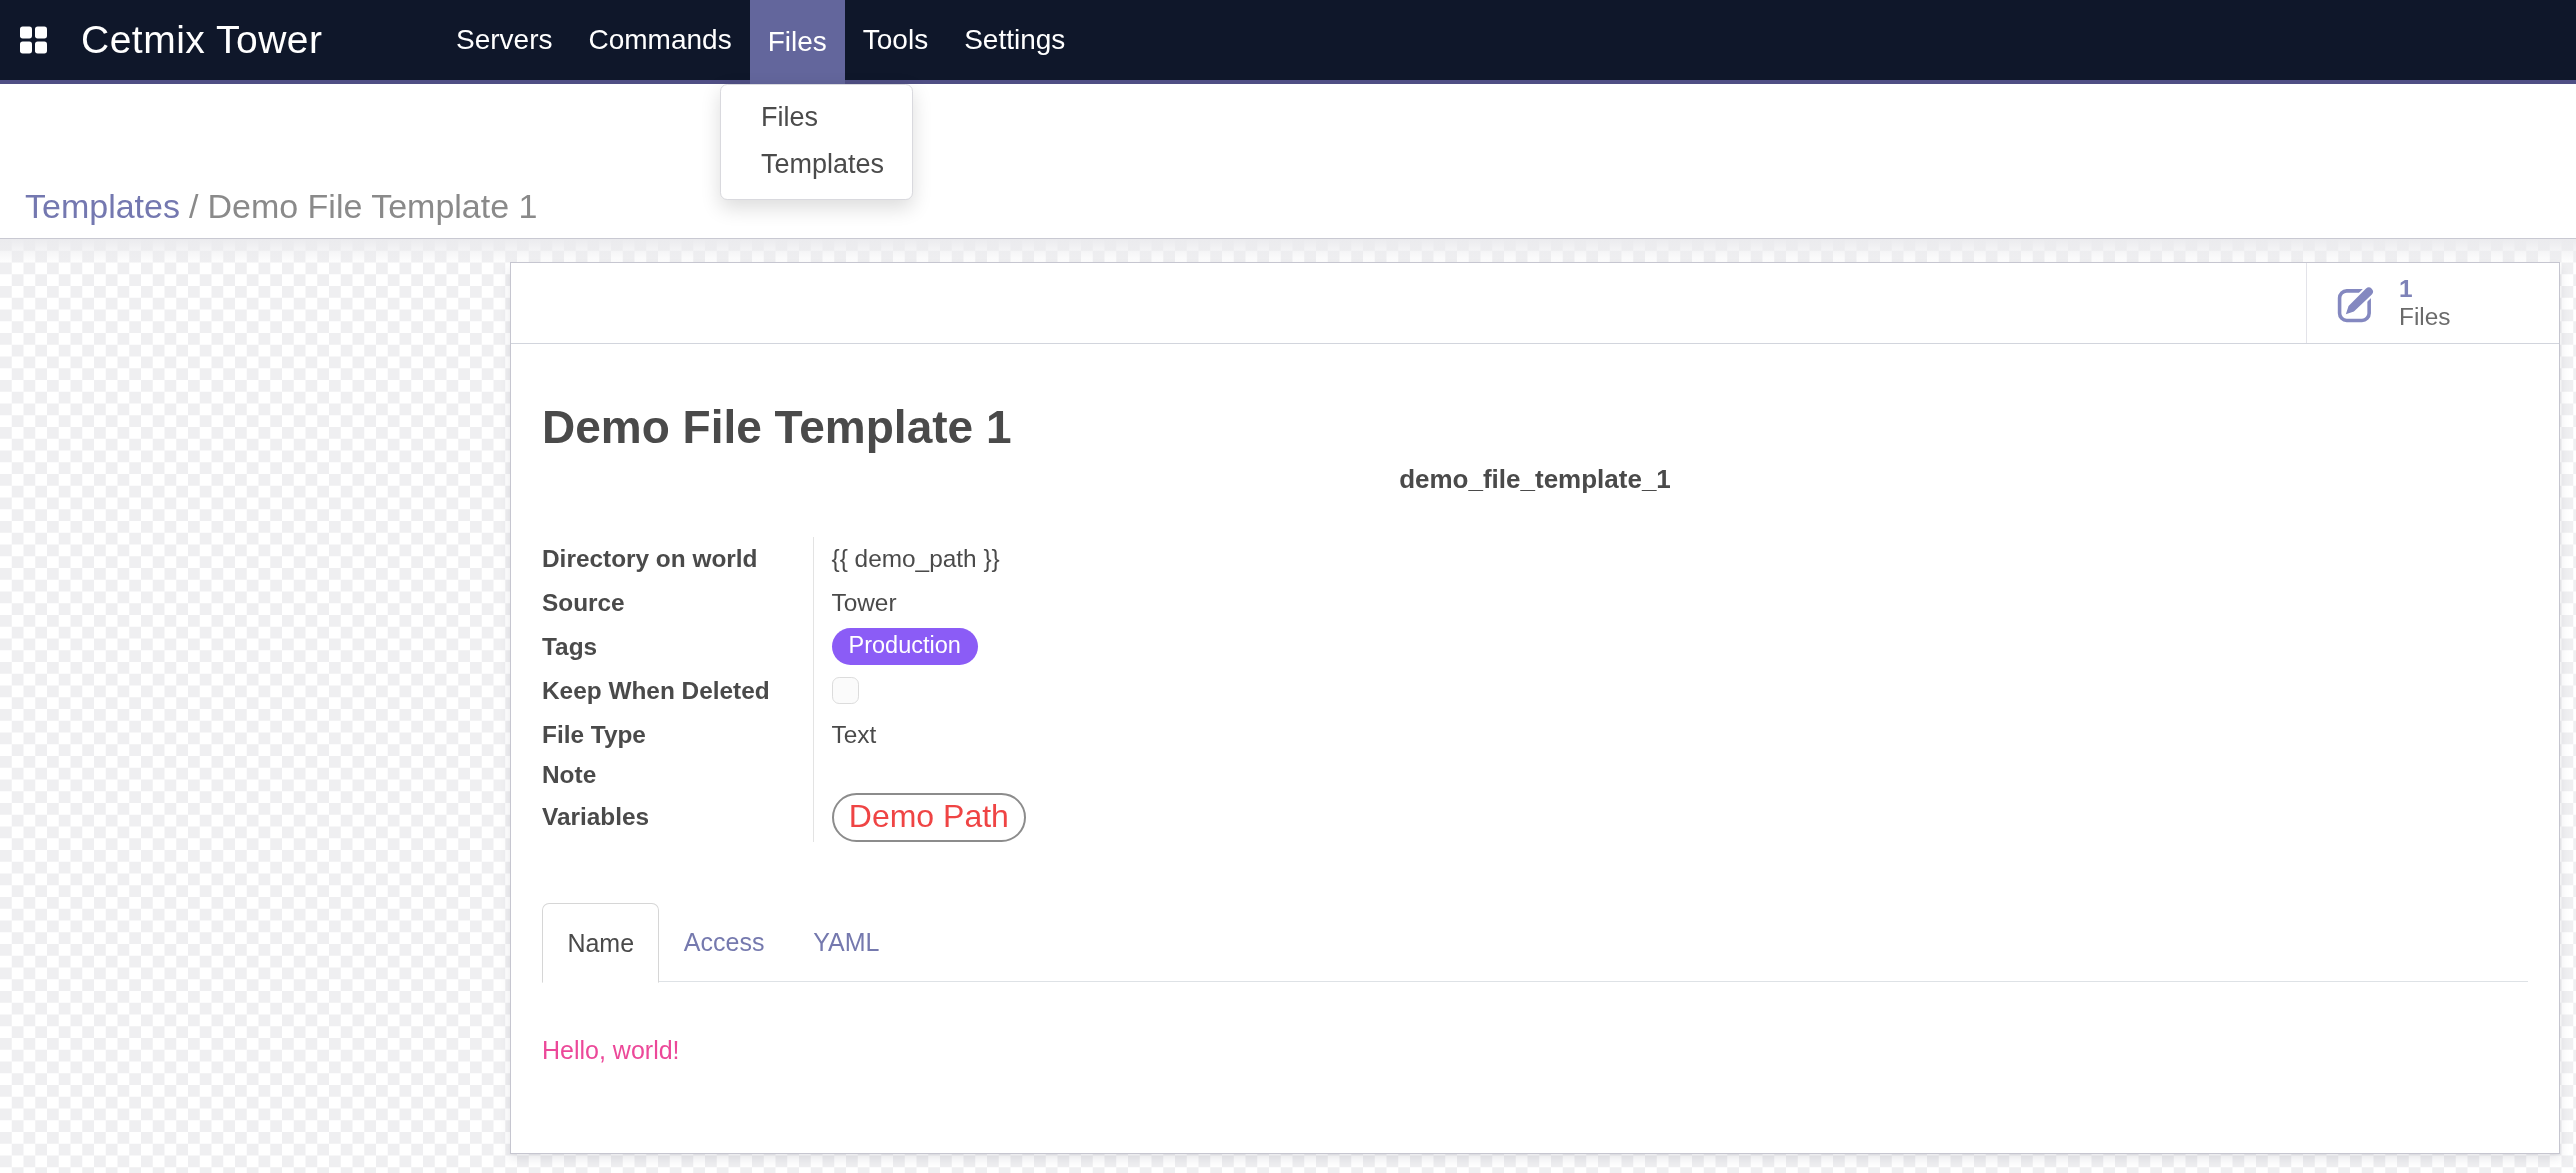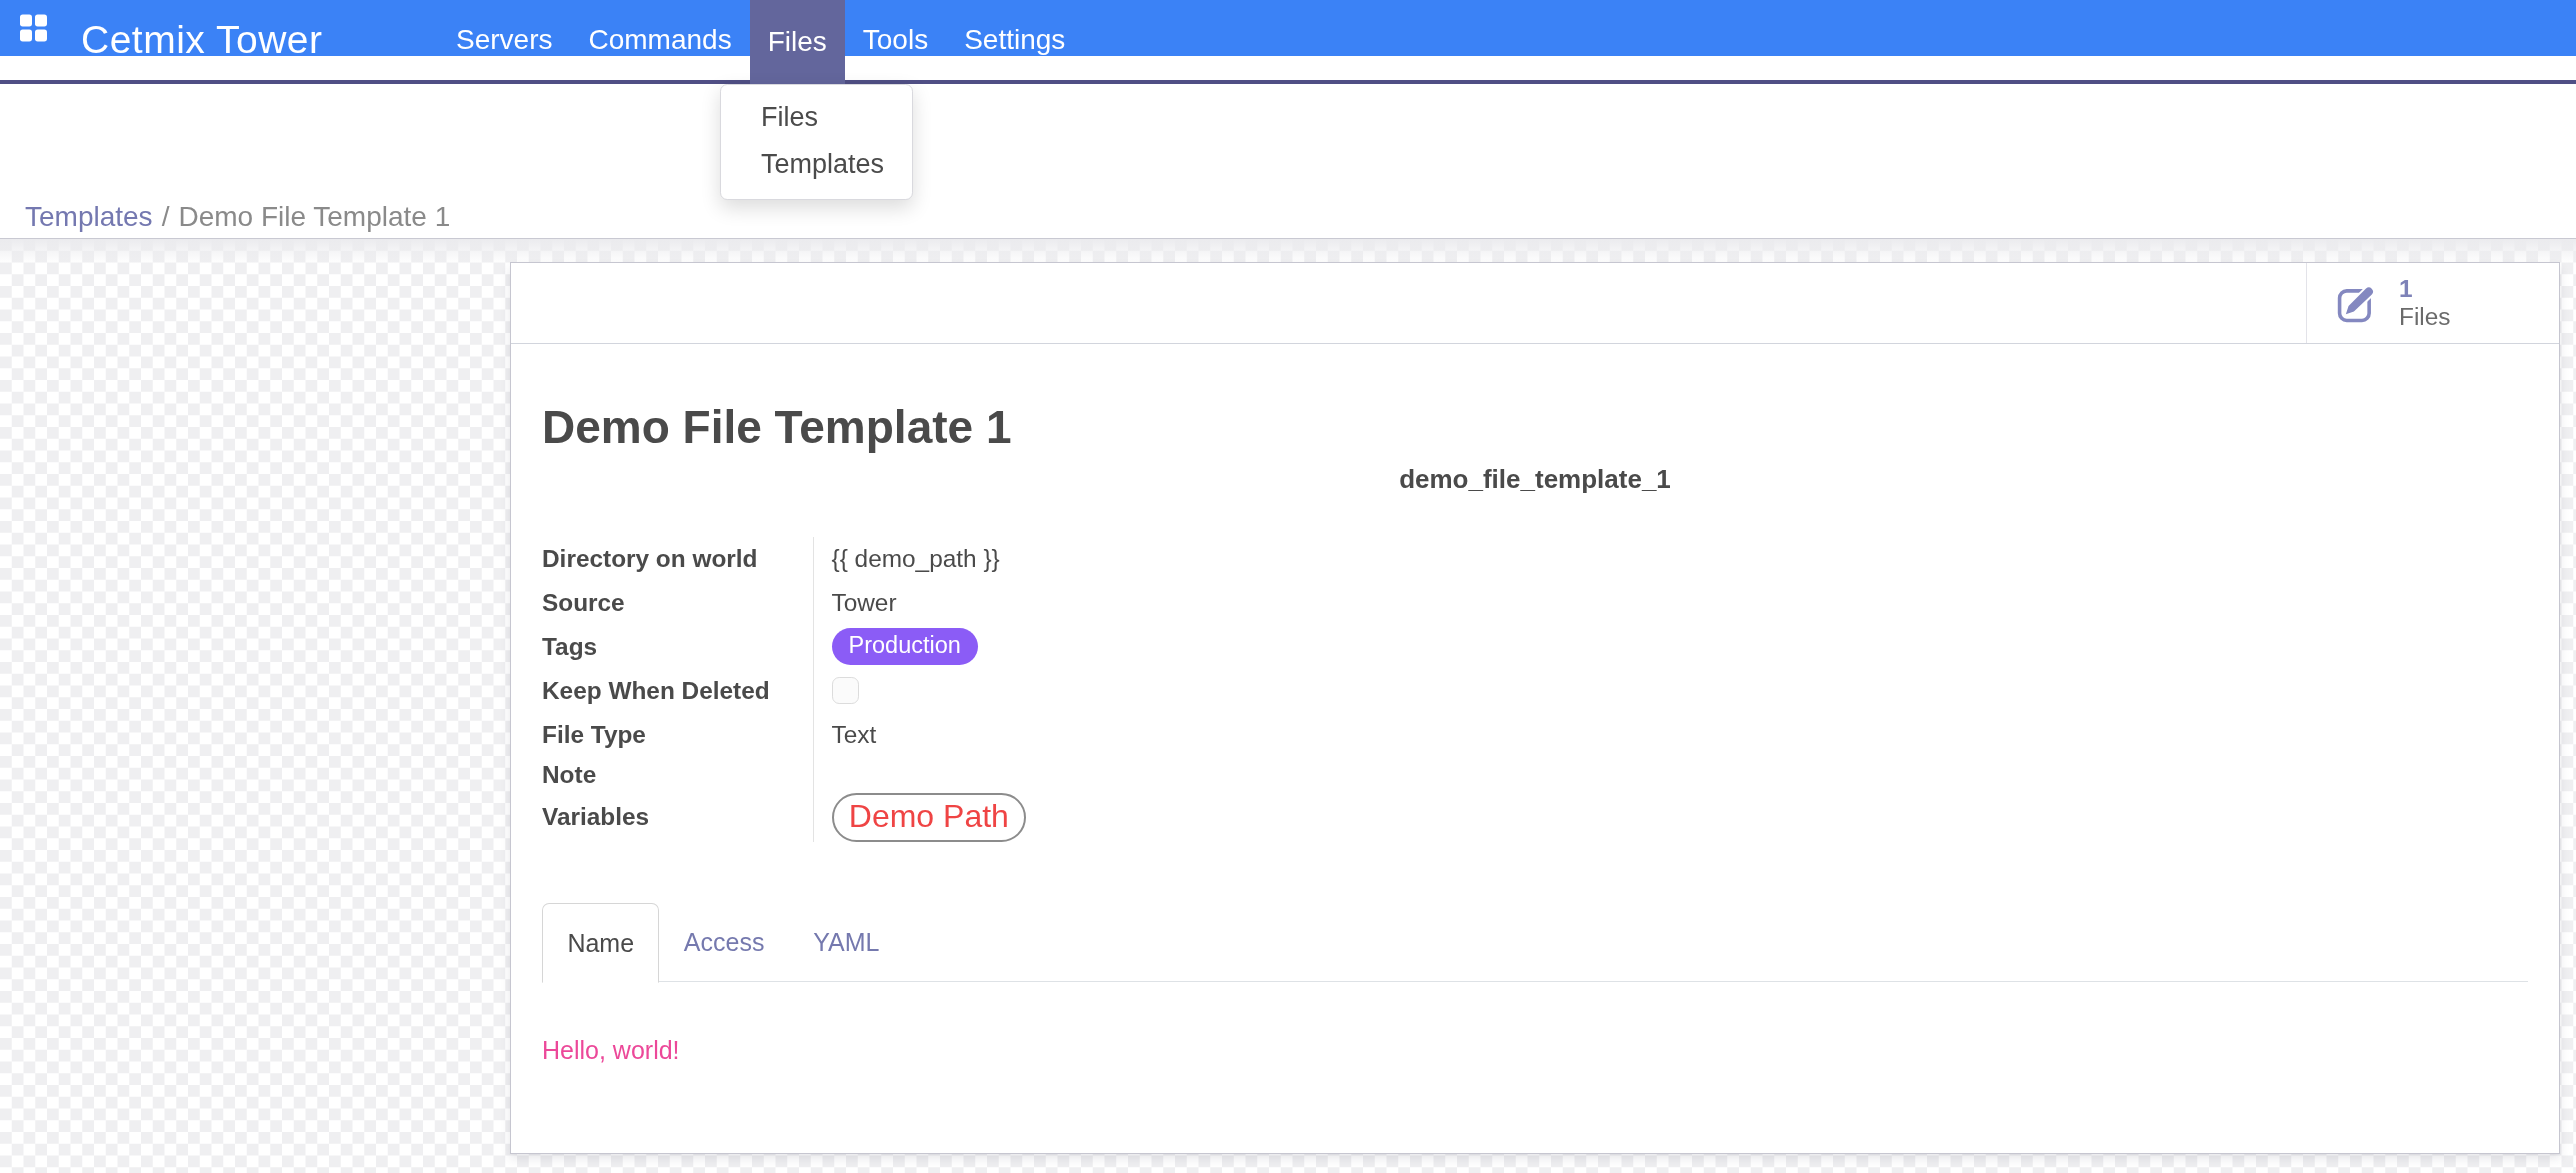--- a/index.html
+++ b/index.html
@@ -6,22 +6,22 @@
   html,body { width:2576px; height:1173px; }
   body {
     position: relative;
     font-family: "Liberation Sans", "DejaVu Sans", sans-serif;
     overflow: hidden;
     background: #ffffff;
   }
 
   
   .navbar {
-    position:absolute; left:0; top:0; width:2576px; height:56px;
-    background:#3b82f6;
+    position:absolute; left:0; top:0; width:2576px; height:80px;
+    background:#0f172a;
   }
   .navbar-underline {
     position:absolute; left:0; top:80px; width:2576px; height:3.6px;
     background:#504f85; z-index:1;
   }
   .apps-icon {
     position:absolute; left:20px; top:50%; transform:translateY(-50%);
     width:27px; height:27px;
     display:grid; grid-template-columns:11.7px 11.7px; grid-template-rows:11.7px 11.7px; gap:3.6px;
     cursor:pointer;
@@ -53,21 +53,21 @@
     height:47px; line-height:47px; padding-left:40px;
     font-size:27px; color:#4b4b4b; white-space:nowrap; cursor:pointer;
   }
 
   
   .control-panel {
     position:absolute; left:0; top:84px; width:2576px; height:154px;
     background:#ffffff;
   }
   .breadcrumb {
-    position:absolute; left:25px; top:117px; font-size:28px; white-space:nowrap;
+    position:absolute; left:25px; top:103px; font-size:34px; white-space:nowrap;
   }
   .breadcrumb .bc-link { color:#7478b0; cursor:pointer; }
   .breadcrumb .bc-sep { color:#8a8a8a; padding:0 9px; }
   .breadcrumb .bc-current { color:#8a8a8a; }
 
   .btn {
     position:absolute; top:166px; height:52px;
     display:inline-flex; align-items:center; justify-content:center;
     font-size:27px; border-radius:6.3px; cursor:pointer; white-space:nowrap;
   }

